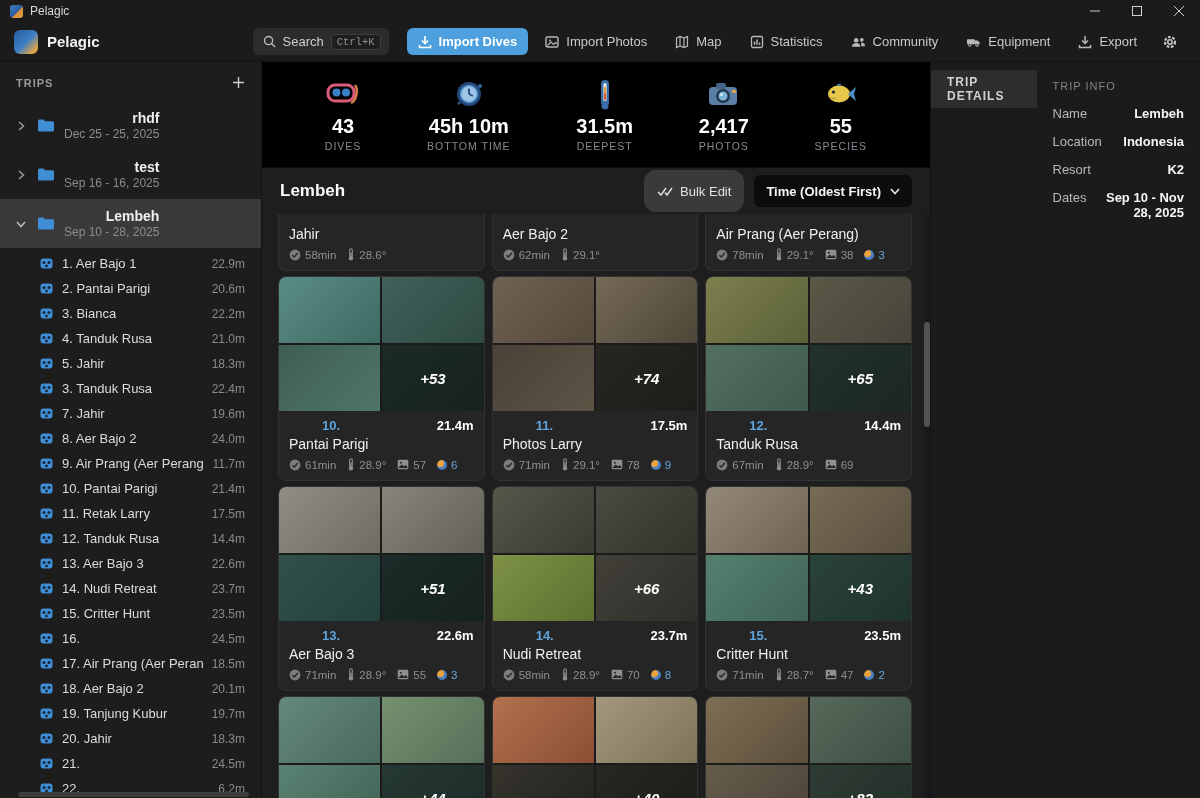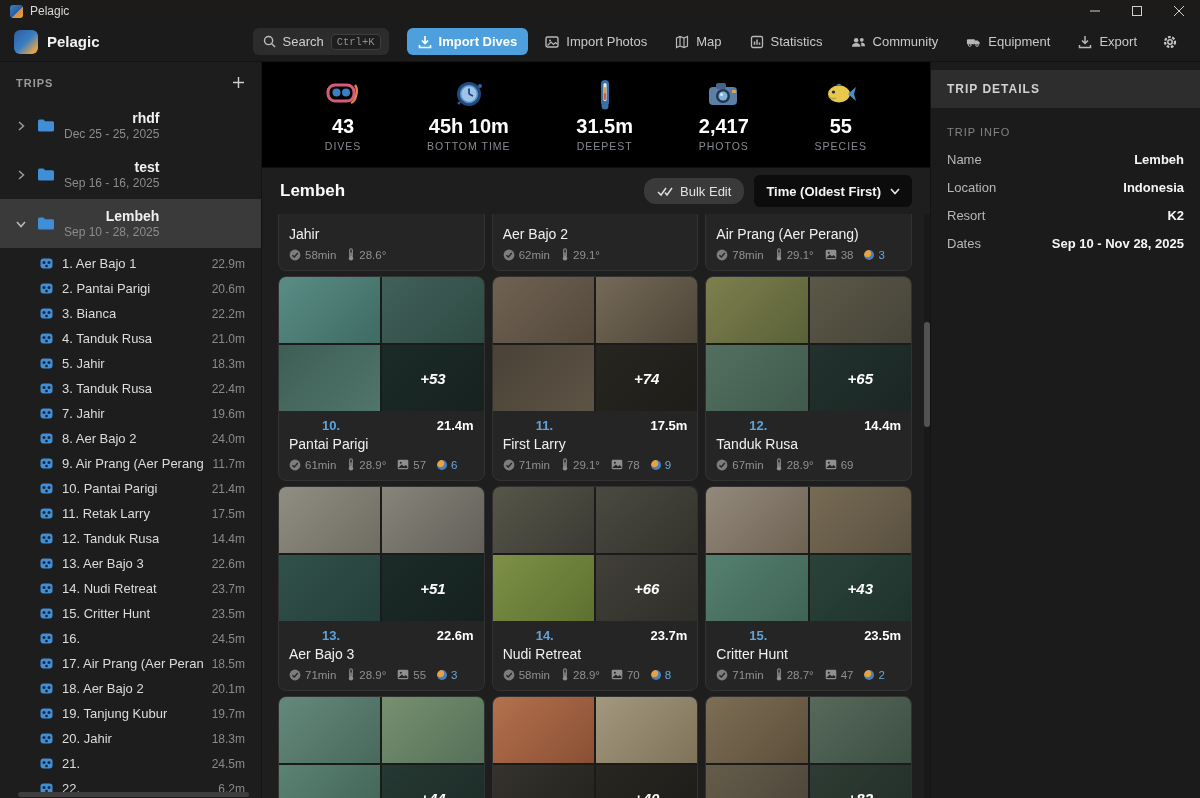--- a/index.html
+++ b/index.html
@@ -63,21 +63,21 @@
   .stats-band { height:106px; flex:0 0 106px; background:#000000; border-bottom:1px solid #0e0e10;
     display:flex; align-items:center; justify-content:space-around; padding:0 30px; }
   .stat { display:flex; flex-direction:column; align-items:center; gap:2px; }
   .stat .stat-ico { height:34px; display:flex; align-items:center; justify-content:center; margin-bottom:2px; }
   .stat-value { font-size:20px; font-weight:bold; color:#ffffff; }
   .stat-label { font-size:10.5px; letter-spacing:1px; color:#868b92; }
 
   .content-header { height:46px; flex:0 0 46px; display:flex; align-items:center; padding:0 18px 0 18px; gap:10px; }
   .content-title { font-size:17px; font-weight:bold; color:#fafafa; margin-right:auto; }
   .bulk-btn { display:flex; align-items:center; gap:7px; background:#3a3a3a; color:#e2e2e2;
-    font-size:13px; height:26px; padding:0 13px; border-radius:12px; }
+    font-size:13px; height:42px; padding:0 13px; border-radius:12px; }
   .sort-select { display:flex; align-items:center; gap:9px; background:#0c0c0c; color:#f5f5f5;
     font-size:13px; font-weight:bold; height:32px; padding:0 12px; border-radius:6px; }
 
   .cards-scroll { flex:1 1 auto; overflow:hidden; padding:0 18px 0 16px; position:relative; }
   .cards-grid { display:grid; grid-template-columns:repeat(3,1fr); gap:5px 7px; }
   .cards-grid + .cards-grid { margin-top:5px; }
   .card { background:#252525; border:1px solid #323232; border-radius:8px; overflow:hidden; }
   .thumbs { display:grid; grid-template-columns:1fr 1fr; grid-auto-rows:66px; gap:2px; background:#1b1b1b;font-style:italic; }
   .thumb { position:relative; }
   .thumb .more-label { position:absolute; inset:0; display:flex; align-items:center; justify-content:center;
@@ -92,21 +92,21 @@
   .chip.species span.cnt { color:#6aa6d8; }
   .fish-dot { width:10px; height:10px; border-radius:50%;
     background:radial-gradient(circle at 35% 35%, #e8a23f 0 35%, #4a7fc0 45% 100%); }
   .card.top-partial .card-info { padding-top:9px; }
   .card.top-partial { border-top-left-radius:0; border-top-right-radius:0; border-top:none; }
 
   .v-scrollbar { position:absolute; top:0; bottom:0; right:0px; width:6px; background:#19191b; }
   .v-thumb { position:absolute; top:108px; right:0; width:6px; height:105px; background:#525252; border-radius:3px; }
 
   
-  .details { width:270px; flex:0 0 270px; background:#1b1b1b; border-left:1px solid #131313; display:flex; flex-direction:column; }
+  .details { width:270px; flex:0 0 270px; background:#1b1b1b; border-left:1px solid #131313; display:flex; flex-direction:row; }
   .details-header { height:38px; background:#2d2d2d; display:flex; align-items:center; padding:0 16px;
     font-size:12px; font-weight:bold; letter-spacing:1px; color:#d2d2d2; margin-top:8px; }
   .details-body { padding:18px 16px; }
   .details-section { font-size:11px; letter-spacing:1px; color:#858585; margin-bottom:14px; }
   .detail-row { display:flex; justify-content:space-between; align-items:baseline; margin-bottom:13px; }
   .detail-label { font-size:13px; color:#b8b8b8; }
   .detail-value { font-size:13px; font-weight:bold; color:#f5f5f5; text-align:right; }
 
   svg { display:block; }
 </style>
@@ -775,21 +775,21 @@
                 <div class="thumb" style="background: linear-gradient(135deg, rgb(74, 66, 55), rgb(93, 83, 69));"></div>
                 <div class="thumb" style="background: linear-gradient(135deg, rgb(63, 58, 48), rgb(46, 42, 35));">
                   <span class="more-label">+74</span>
                 </div>
               </div>
               <div class="card-info">
                 <div class="card-row1">
                   <span class="card-num">11.</span>
                   <span class="card-depth">17.5m</span>
                 </div>
-                <div class="card-name">First Larry</div>
+                <div class="card-name">Photos Larry</div>
                 <div class="card-stats">
                   <span class="chip">
                     <svg width="12" height="12" viewBox="0 0 12 12">
                       <circle cx="6" cy="6" r="5.4" fill="#7d7d7d"></circle>
                       <path d="M3.4 6.2 L5.3 8 L8.8 4" fill="none" stroke="#252525" stroke-width="1.4"></path>
                     </svg>
                     <span>71min</span>
                   </span>
                   <span class="chip">
                     <svg width="8" height="13" viewBox="0 0 8 13">

